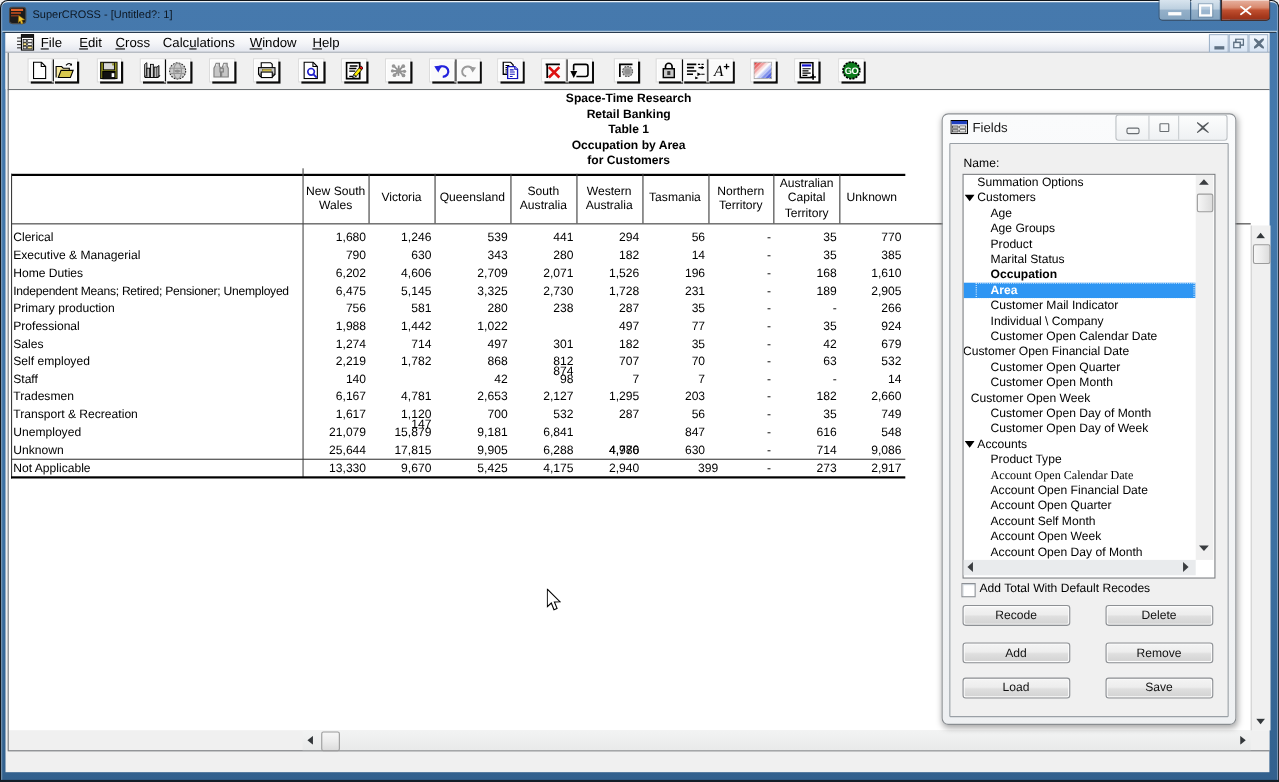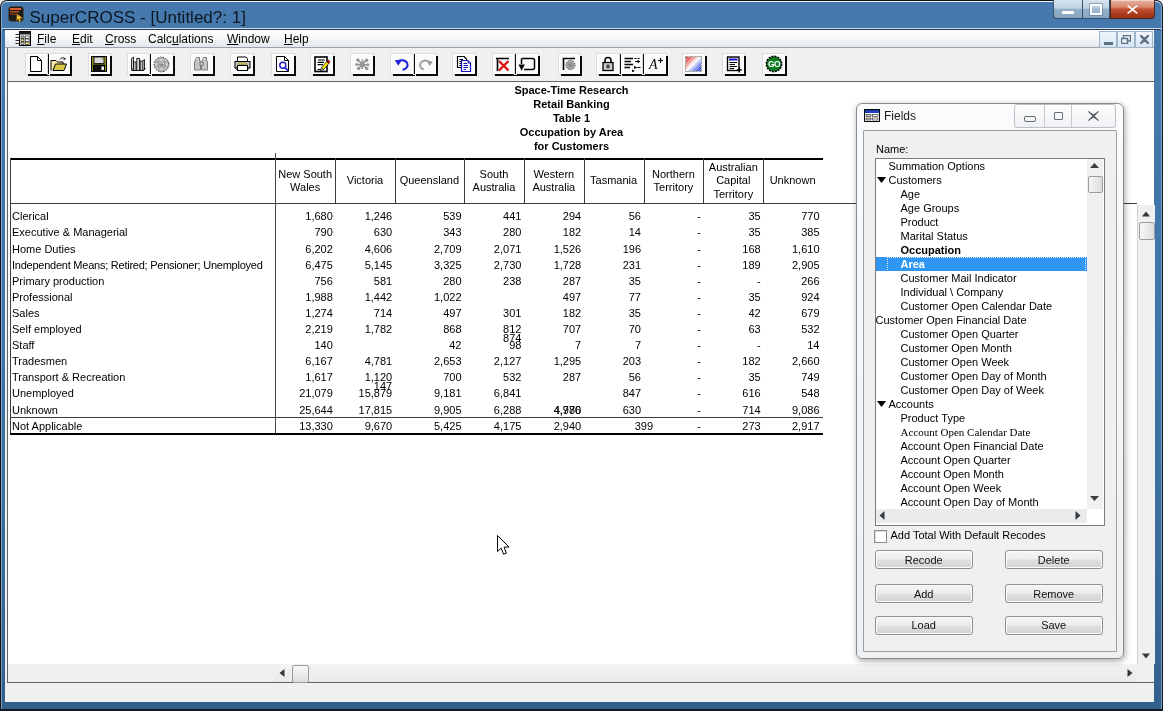--- a/index.html
+++ b/index.html
@@ -22,21 +22,21 @@
 <div class="a" style="left:2px;top:27.5px;width:1159px;height:1.5px;background:#c8dcec;"></div>
 <div class="a" style="left:3px;top:29px;width:1157px;height:1px;background:#2a3c50;"></div>
 <div class="a" style="left:5px;top:30px;width:1149px;height:672px;background:#f0f0f0;"></div>
 <svg class="a" style="left:8px;top:6px" width="17" height="17" viewBox="0 0 17 17">
 <rect x="0.5" y="0.5" width="15" height="15" rx="3" fill="#1c1c1c" stroke="#4a4a4a"></rect>
 <rect x="2" y="2" width="11" height="2" fill="#e0622a"></rect>
 <rect x="2" y="5" width="9" height="1.6" fill="#b34a20"></rect>
 <rect x="2" y="7.6" width="7" height="1.4" fill="#7d3418"></rect>
 <path d="M9 8 L14.5 12 L11.8 12.4 L13 15.2 L11.4 15.8 L10.3 13 L8.6 14.6 Z" fill="#f2c430" stroke="#8a6a10" stroke-width="0.5"></path>
 </svg>
-<div class="a" style="left:29.5px;top:8px;font-size:17px;color:#0d1722;">SuperCROSS - [Untitled?: 1]</div>
+<div class="a" style="left:29.5px;top:8px;font-size:10px;color:#0d1722;">SuperCROSS - [Untitled?: 1]</div>
 <div class="a" style="left:1053px;top:0;width:102px;height:20px;display:flex;">
 <div style="width:29px;height:18px;border:1px solid #39536e;border-top:none;border-radius:0 0 0 4px;
  background:linear-gradient(180deg,#d8e4ee 0%,#bdd0e0 45%,#94b0c9 52%,#86a5c0 100%);
  display:flex;align-items:flex-end;justify-content:center;">
       <div style="width:12px;height:3.5px;background:#fdfdfd;margin-bottom:4px;"></div>
     </div>
 <div style="width:27px;height:18px;border:1px solid #39536e;border-top:none;border-left:none;
  background:linear-gradient(180deg,#d8e4ee 0%,#bdd0e0 45%,#94b0c9 52%,#86a5c0 100%);
  display:flex;align-items:center;justify-content:center;">
  <div style="width:8px;height:7px;border:2px solid #fdfdfd;background:rgba(170,196,220,.4);margin-top:1px;box-shadow:0 0 0 1px rgba(90,120,150,.55);"></div>
@@ -500,31 +500,31 @@
 <div class="li" style="top:56.8px;"><span style="padding-left:25px;">Product</span></div>
 <div class="li" style="top:70.8px;"><span style="padding-left:25px;">Marital Status</span></div>
 <div class="li" style="top:84.8px;font-weight:bold;"><span style="padding-left:25px;">Occupation</span></div>
 <div class="li" style="top:98.8px;background:#2f96f3;color:#fff;font-weight:bold;"><span style="padding-left:25px;">Area</span><div style="position:absolute;left:11px;top:0;right:1px;height:13px;border:1px dotted rgba(255,255,255,0.85);"></div></div>
 <div class="li" style="top:112.8px;"><span style="padding-left:25px;">Customer Mail Indicator</span></div>
 <div class="li" style="top:126.8px;"><span style="padding-left:25px;">Individual \ Company</span></div>
 <div class="li" style="top:140.8px;"><span style="padding-left:25px;">Customer Open Calendar Date</span></div>
 <div class="li" style="top:154.8px;"><span style="">Customer Open Financial Date</span></div>
 <div class="li" style="top:168.8px;"><span style="padding-left:25px;">Customer Open Quarter</span></div>
 <div class="li" style="top:182.8px;"><span style="padding-left:25px;">Customer Open Month</span></div>
-<div class="li" style="top:196.8px;"><span style="padding-left:25px;">Customer Open Week</span></div>
+<div class="li" style="top:196.8px;"><span style="padding-left:7px;">Customer Open Week</span></div>
 <div class="li" style="top:210.8px;"><span style="padding-left:25px;">Customer Open Day of Month</span></div>
 <div class="li" style="top:224.8px;"><span style="padding-left:25px;">Customer Open Day of Week</span></div>
 <div class="li" style="top:238.8px;"><svg style="position:absolute;left:1px;top:3px" width="9" height="8" viewBox="0 0 9 8">
         <path d="M0 1 L9 1 L4.5 7 Z" fill="#000"></path>
       </svg><span style="padding-left:13px;">Accounts</span></div>
 <div class="li" style="top:252.8px;"><span style="padding-left:25px;">Product Type</span></div>
 <div class="li" style="top:266.8px;font-family:Liberation Serif, serif;"><span style="padding-left:25px;">Account Open Calendar Date</span></div>
 <div class="li" style="top:280.8px;"><span style="padding-left:25px;">Account Open Financial Date</span></div>
 <div class="li" style="top:294.8px;"><span style="padding-left:25px;">Account Open Quarter</span></div>
-<div class="li" style="top:308.8px;"><span style="padding-left:25px;">Account Open Month</span></div>
+<div class="li" style="top:308.8px;"><span style="padding-left:25px;">Account Self Month</span></div>
 <div class="li" style="top:322.8px;"><span style="padding-left:25px;">Account Open Week</span></div>
 <div class="li" style="top:336.8px;"><span style="padding-left:25px;">Account Open Day of Month</span></div>
 </div>
 <div class="a" style="left:1086.5px;top:158.5px;width:16px;height:350px;background:#f0f0f0;"></div>
 <svg class="a" style="left:1090px;top:162px" width="9" height="8" viewBox="0 0 9 8">
     <path d="M0 6 L4.5 1 L9 6 Z" fill="#3a3d40"></path>
   </svg>
 <div class="a" style="left:1087.5px;top:176px;width:13px;height:15px;border:1px solid #9b9b9b;border-radius:2px;background:linear-gradient(90deg,#f6f6f6,#dcdcdc);"></div>
 <svg class="a" style="left:1090px;top:495px" width="9" height="8" viewBox="0 0 9 8">
     <path d="M0 1 L4.5 6 L9 1 Z" fill="#3a3d40"></path>

